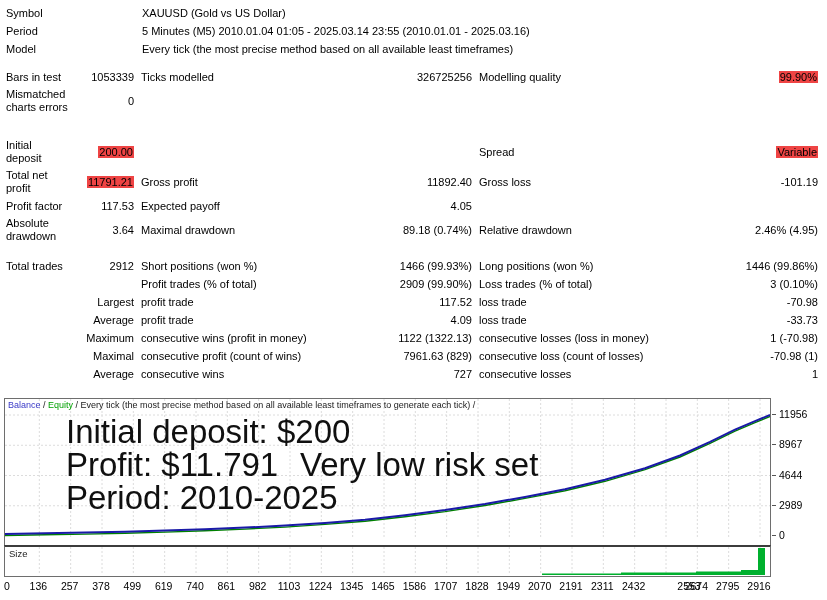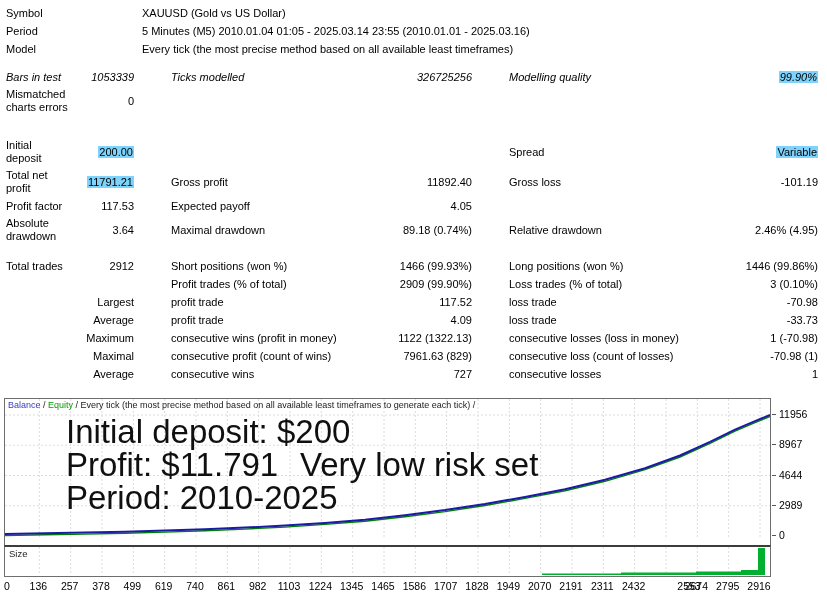--- a/index.html
+++ b/index.html
@@ -1,28 +1,28 @@
 <!DOCTYPE html>
 <html><head>
 <meta charset="utf-8">
 <style>
   html,body{margin:0;padding:0;background:#ffffff;}
   body{width:827px;height:600px;position:relative;font-family:"Liberation Sans",sans-serif;font-size:11px;color:#000;overflow:hidden;}
 
   
   #stats{position:absolute;left:6px;top:4px;width:812px;}
   .row{display:grid;grid-template-columns:64px 64px 220px 118px 222px 124px;align-items:center;min-height:18px;line-height:13px;}
-  .row.gap-sm{margin-top:10px;font-style:italic;}
+  .row.gap-sm{margin-top:10px;}
   .row.gap-md{margin-top:21px;}
   .row.gap-xs{margin-top:12px;}
   .c-l{text-align:left;padding:2px 0;}
   .c-v{text-align:right;padding:2px 0;white-space:nowrap;}
-  .c2l,.c3l{padding-left:7px;margin-left:30px;}
+  .c2l,.c3l{padding-left:7px;}
   .wide-text{grid-column:3 / 7;text-align:left;padding-left:8px;white-space:nowrap;}
-  .hl{background:#7dd3fc;padding:0 1px;}
+  .hl{background:#ef4444;padding:0 1px;}
 
   
   #main-chart{position:absolute;left:4px;top:398px;width:767px;height:149px;border:1px solid #6e6e6e;background:#fff;box-sizing:border-box;}
   #legend{position:absolute;left:3px;top:1px;font-size:9px;white-space:nowrap;color:#222;}
   #legend .bal{color:#3a3ac8;}
   #legend .eq{color:#00a000;}
   .annot{position:absolute;font-size:33px;color:#101010;white-space:nowrap;letter-spacing:0px;}
   #annot-deposit{left:66px;top:413px;}
   #annot-profit{left:66px;top:446px;}
   #annot-risk{left:300px;top:446px;}

